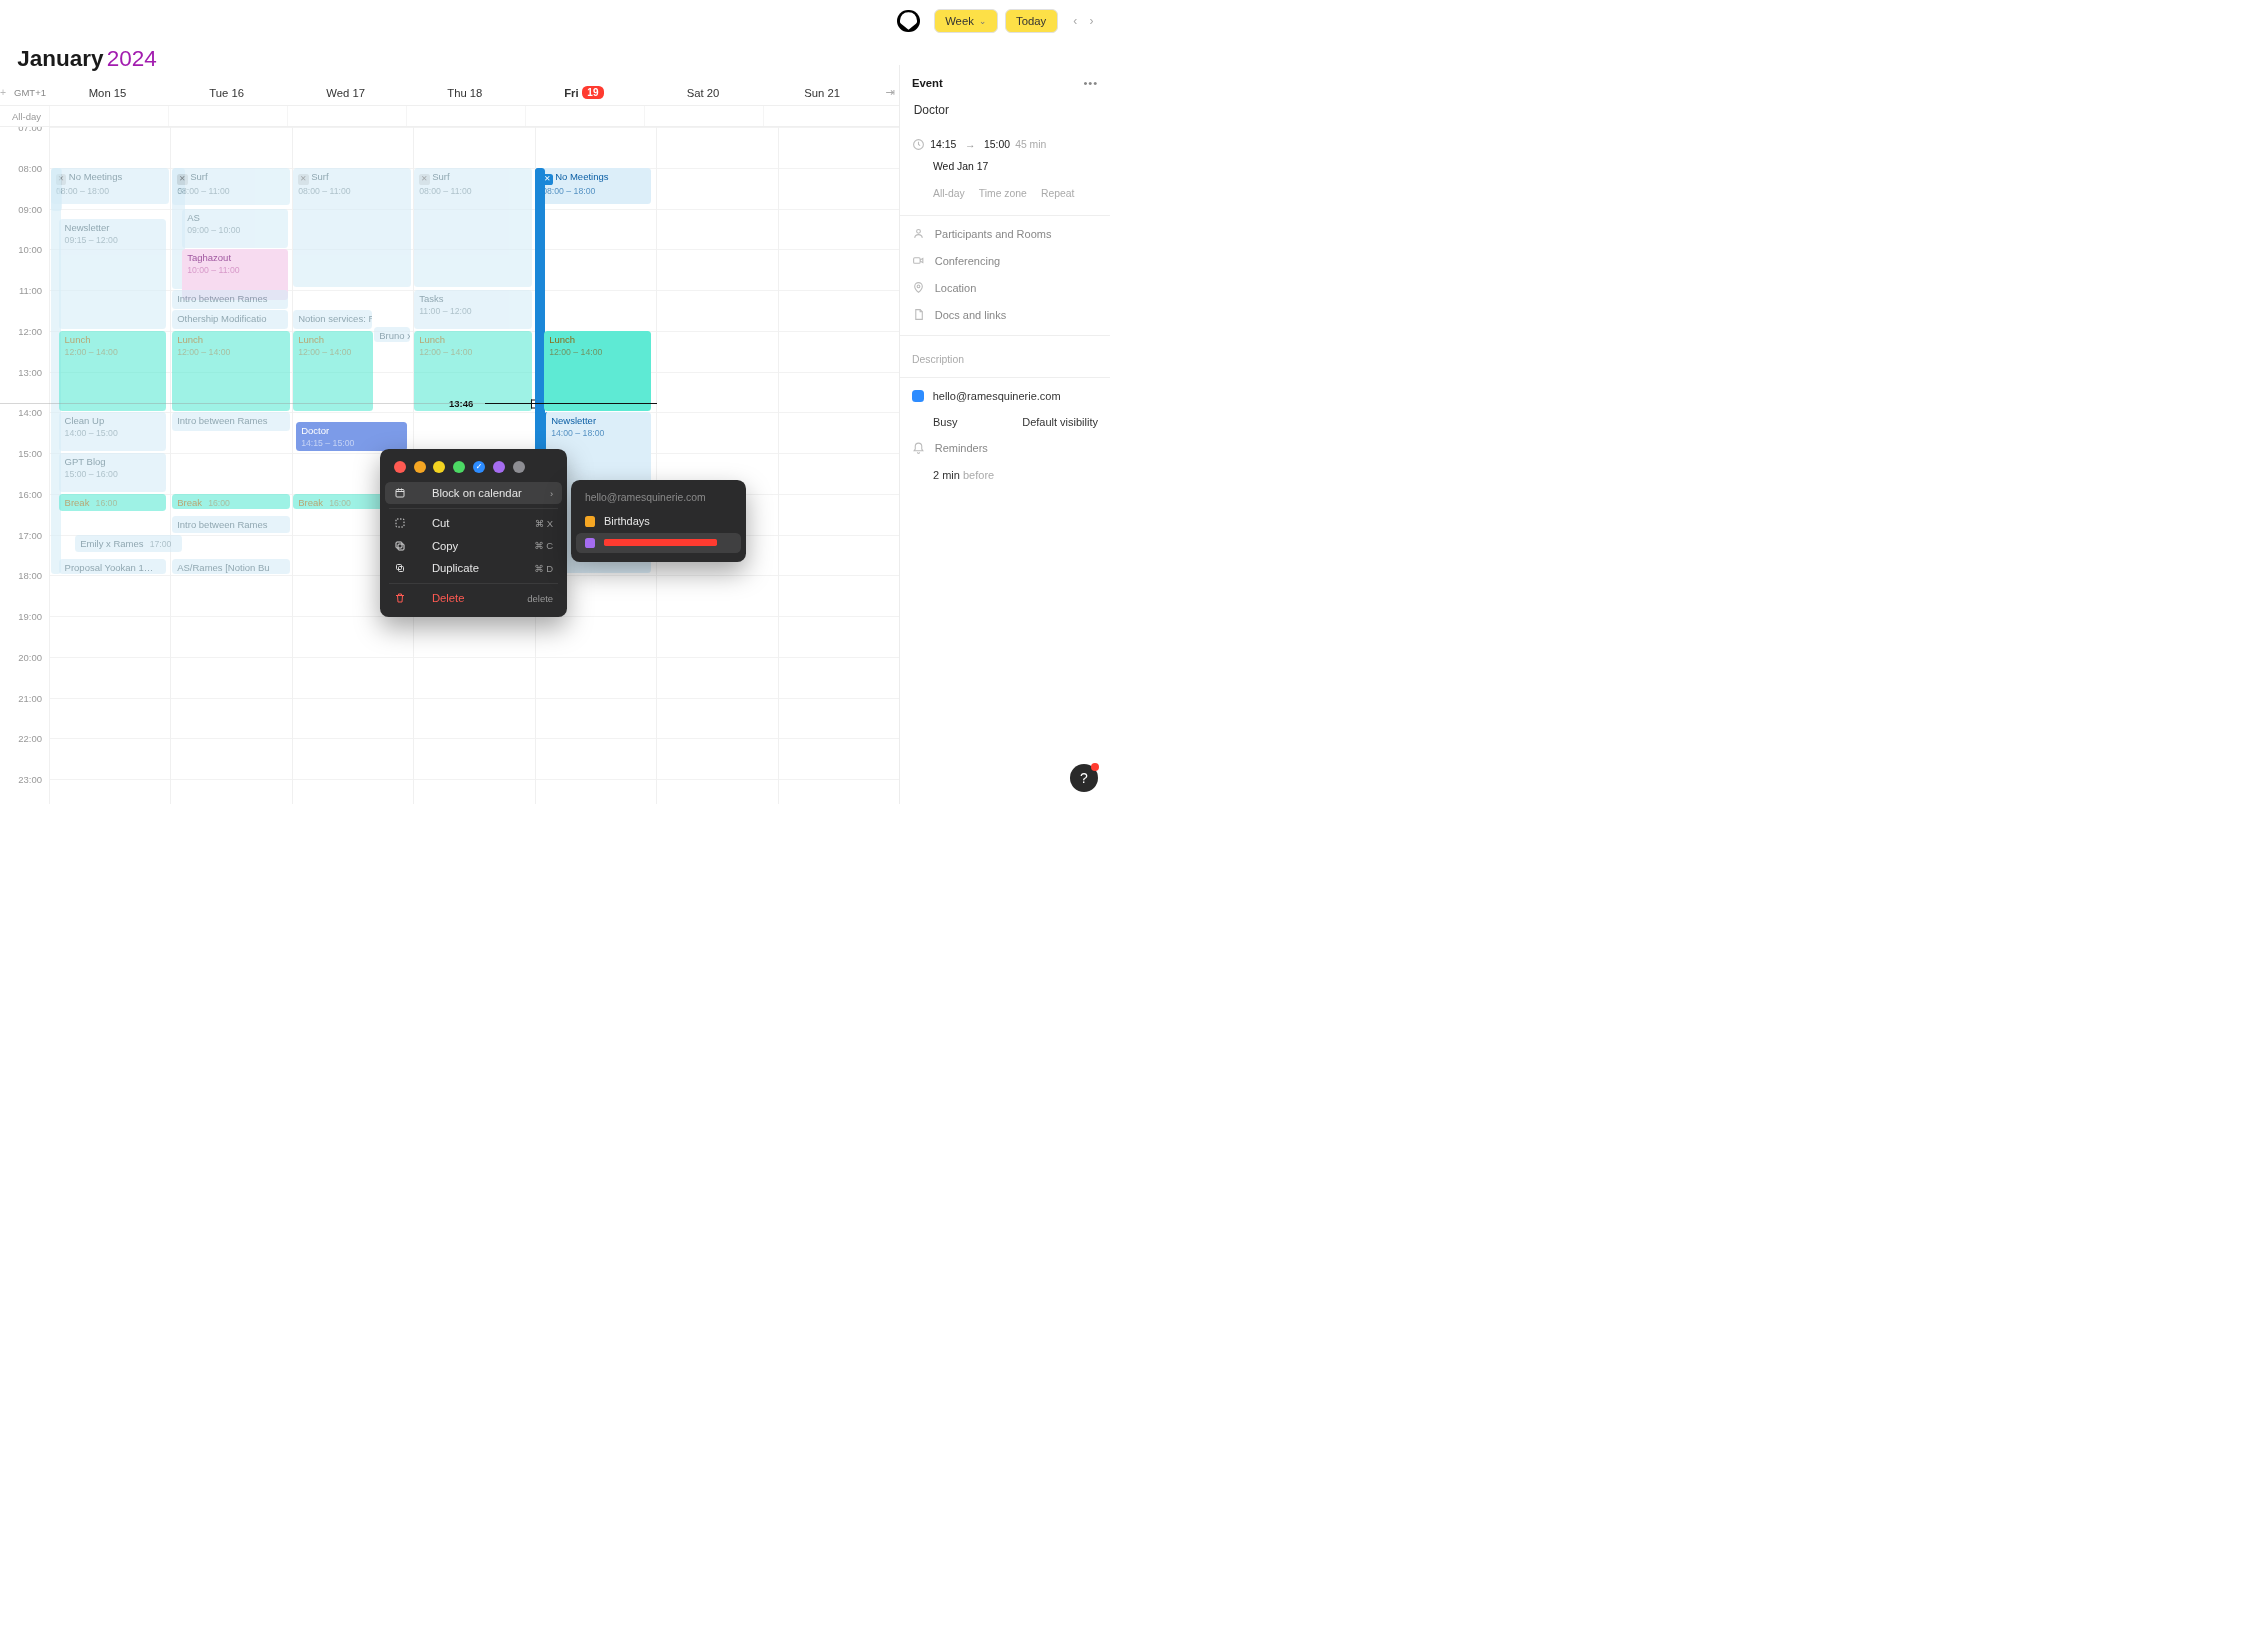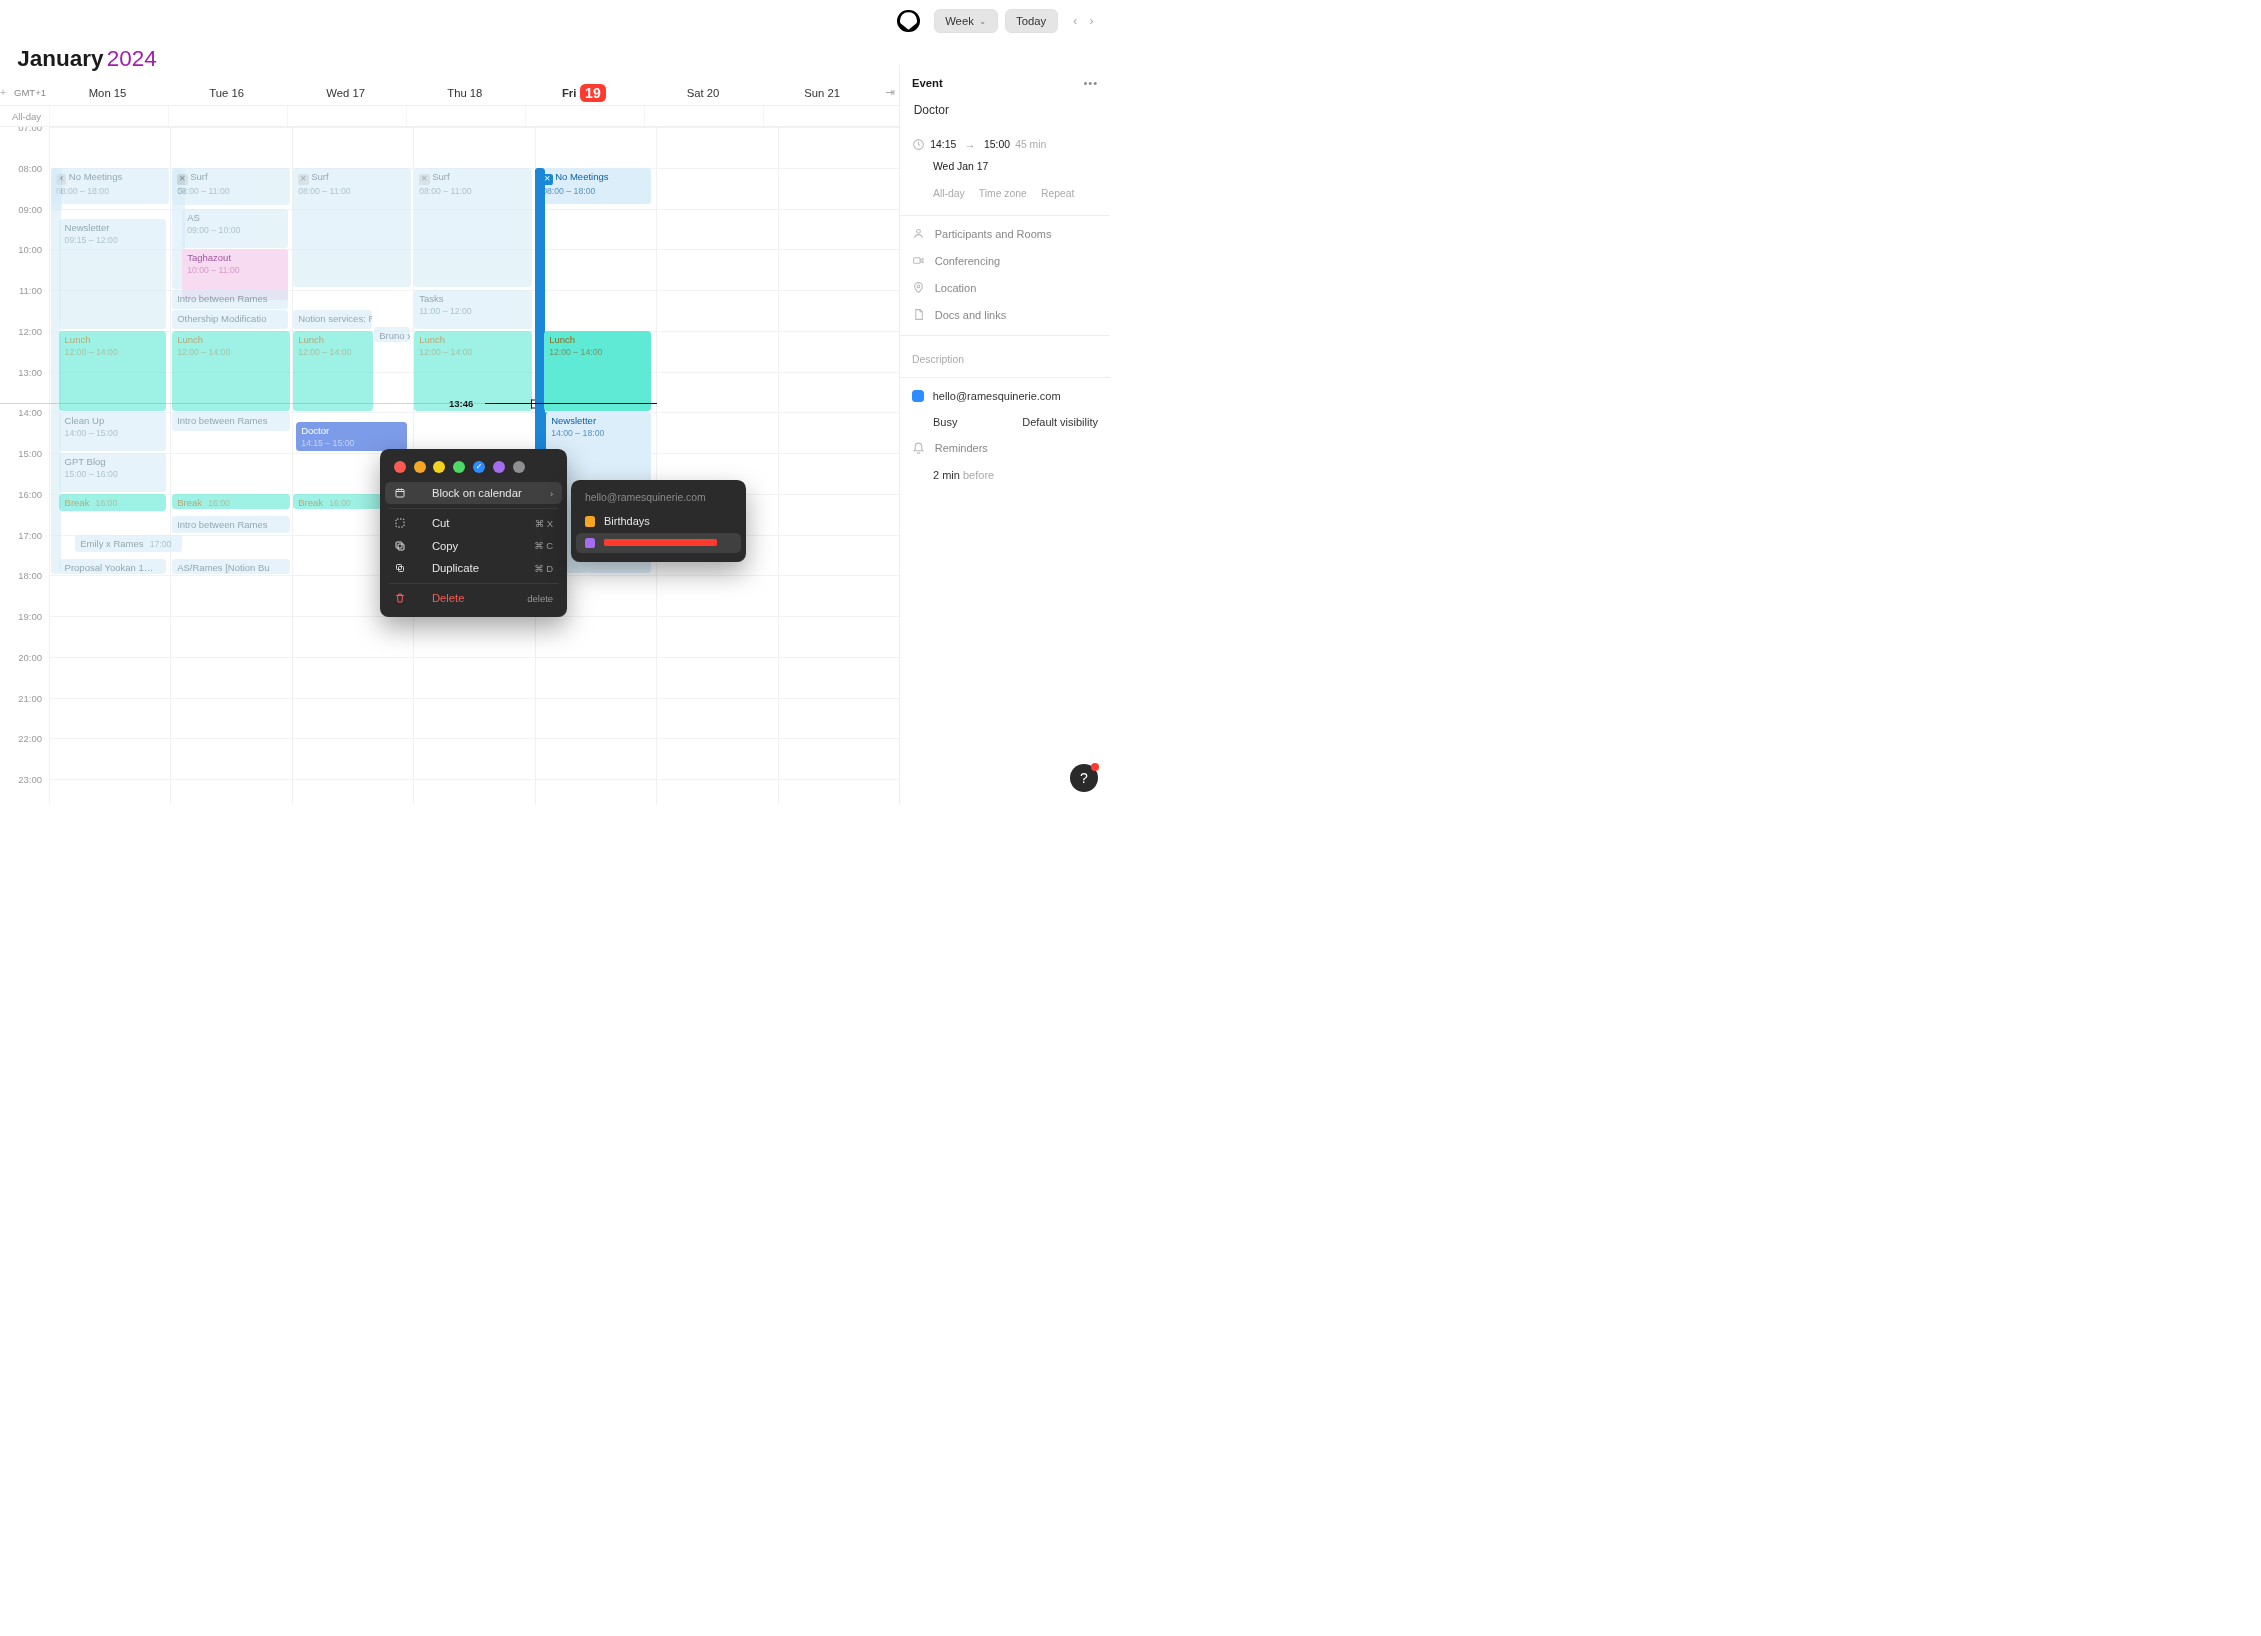--- a/index.html
+++ b/index.html
@@ -4,37 +4,37 @@
 <style>
 * { box-sizing: border-box; margin: 0; padding: 0; }
 body { font-family: -apple-system, BlinkMacSystemFont, "Segoe UI", Helvetica, Arial, sans-serif; font-size: 11.3px; color: #1a1a1a; background: #fff; width: 1110px; height: 804px; overflow: hidden; position: relative; }
 
 .header {
   height: 35px; display: flex; align-items: center; justify-content: flex-end;
   padding: 0 13px; gap: 7px; margin-top: 3.5px;
 }
 .avatar { width: 22.5px; height: 22.5px; border-radius: 50%; background: #000; margin-right: 7px; position: relative; overflow: hidden; }
 .avatar::after { content: ""; position: absolute; inset: 2.6px; background: #fff; border-radius: 50%; clip-path: polygon(0 0, 100% 0, 100% 60%, 50% 100%, 0 60%); }
-.btn { border: 0.9px solid #e0e0e0; background: #e5e5e5; border-radius: 6px; height: 24px; padding: 0 10.4px; display: inline-flex; align-items: center; gap: 5.2px; font-size: 11.3px; cursor: pointer; color: #333; }
+.btn { border: 0.9px solid #e0e0e0; background: #fde047; border-radius: 6px; height: 24px; padding: 0 10.4px; display: inline-flex; align-items: center; gap: 5.2px; font-size: 11.3px; cursor: pointer; color: #333; }
 .chev { font-size: 8.7px; color: #777; }
 .nav-arrows { display: flex; gap: 5.2px; margin-left: 5.2px; }
 .nav-arrow { color: #aaa; font-size: 12px; cursor: pointer; padding: 0 3.5px; }
 
 .title-row { padding: 7px 17.3px 8.7px; }
 .title-month { font-size: 22.5px; font-weight: 700; }
 .title-year { font-size: 22.5px; font-weight: 400; color: #a21caf; }
 
 .day-header-row {
   height: 26px; border-bottom: 0.9px solid #efefef; display: flex; align-items: center;
   position: relative;
 }
 .tz-col { width: 49px; text-align: center; font-size: 9.5px; color: #888; flex-shrink: 0; }
 .plus-col { width: 12px; color: #bbb; font-size: 10.4px; text-align: left; }
 .day-col-h { flex: 1; text-align: center; font-size: 11.3px; color: #333; display: flex; justify-content: center; align-items: center; gap: 3.5px; }
-.today-badge { background: #ff3b30; color: #fff; border-radius: 5.2px; padding: 0.9px 5.2px; font-size: 14px; font-weight: 600; }
+.today-badge { background: #ff3b30; color: #fff; border-radius: 5.2px; padding: 0.9px 5.2px; font-size: 10px; font-weight: 600; }
 .indent-col { width: 17.3px; color: #aaa; text-align: center; }
 .sidebar-spacer { width: 211px; flex-shrink: 0; }
 
 .allday-row { height: 21px; display: flex; border-bottom: 0.9px solid #efefef; font-size: 9.5px; color: #999; }
 .allday-label { width: 49px; display: flex; align-items: center; padding-left: 12px; }
 .allday-cells { flex: 1; display: flex; }
 .allday-cells .c { flex: 1; border-left: 0.9px solid #f5f5f5; }
 
 .main { display: flex; height: 698px; }
 .grid-wrap { flex: 1; position: relative; overflow: hidden; }

